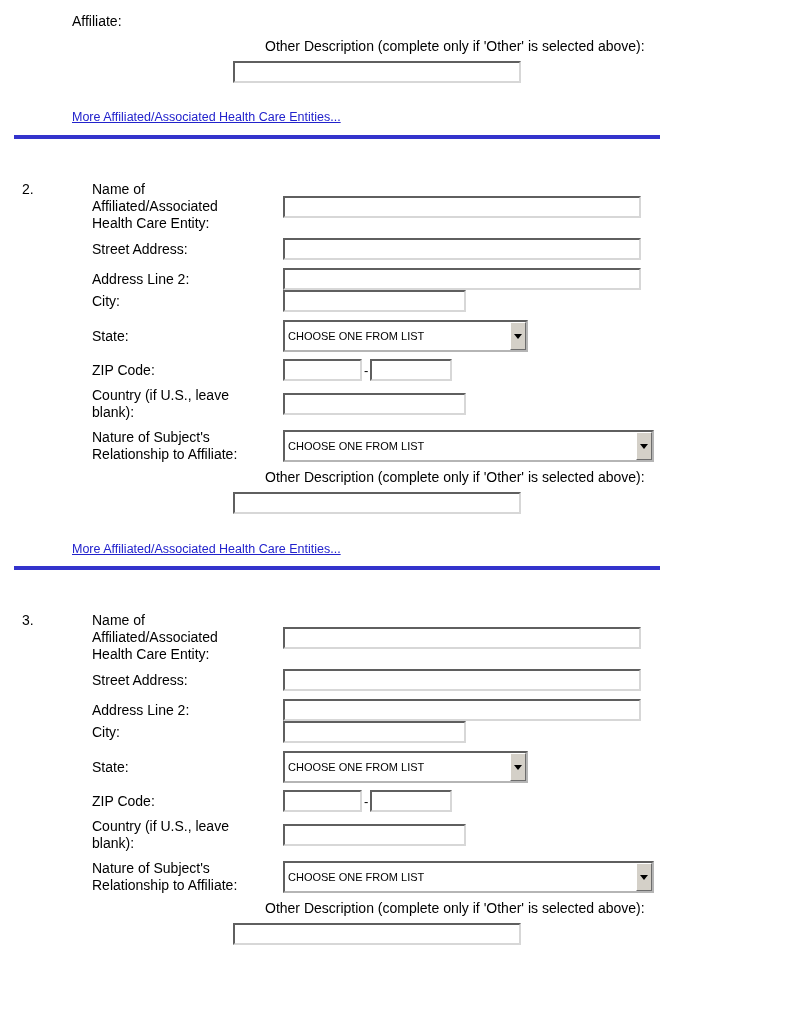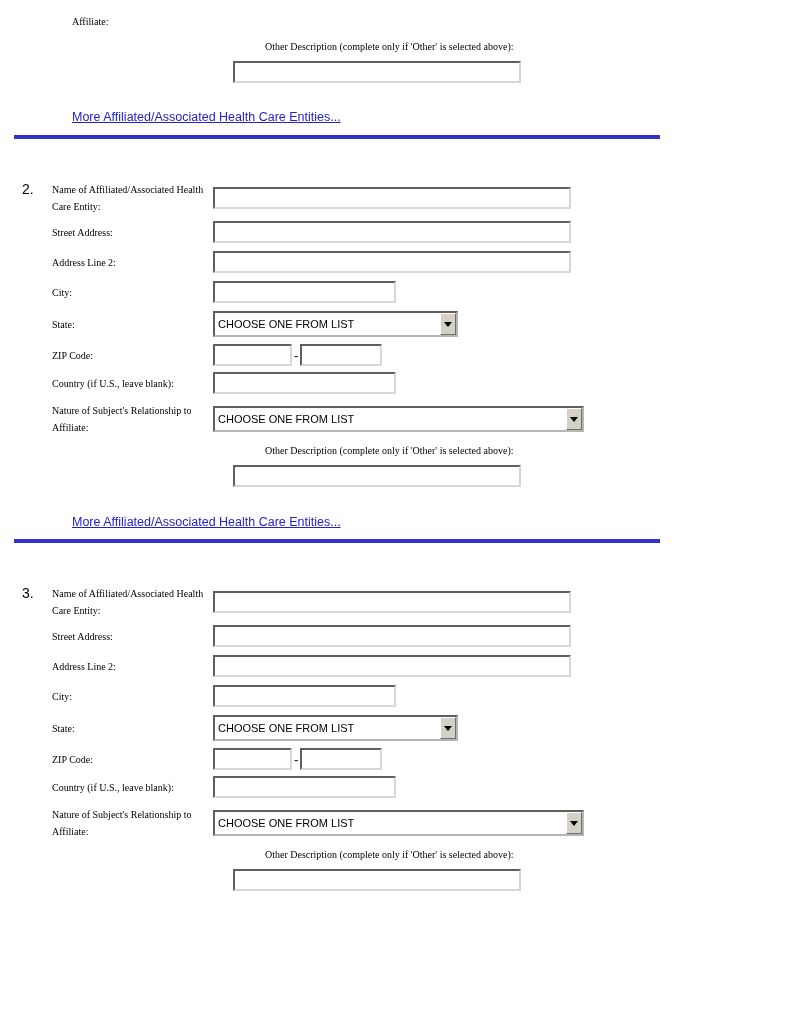--- a/index.html
+++ b/index.html
@@ -3,53 +3,53 @@
 <meta charset="utf-8">
 <style>
   * { margin:0; padding:0; box-sizing:border-box; }
   html,body { background:#ffffff; }
   body {
     width:803px; height:1031px; overflow:hidden;
     font-family:"Liberation Sans", sans-serif; color:#000;
   }
   .page { padding-top:13px; }
 
-  .lbl { font-size:10px; line-height:17px;font-family:Liberation Serif, serif; }
+  .lbl { font-size:14px; line-height:17px; }
 
   .tin {
     height:22px; background:#fff;
     border:2px solid; border-color:#5f5f5f #d7d7d7 #d7d7d7 #5f5f5f;
     font-family:"Liberation Sans", sans-serif; font-size:13px; padding:0 3px;
     outline:none;
   }
   .w358{width:358px} .w288{width:288px} .w183{width:183px}
   .w79{width:79px} .w82{width:82px} .w245{width:245px} .w371{width:371px}
 
   .sel {
-    height:26px; background:#fff; position:relative;
+    height:32px; background:#fff; position:relative;
     border:2px solid; border-color:#5f5f5f #b5b5b5 #b5b5b5 #5f5f5f;
     display:flex; align-items:center; cursor:default;
   }
   .sel-text { font-size:11px; padding-left:3px; white-space:nowrap; overflow:hidden; }
   .sel-arrow {
     position:absolute; right:0; top:0; bottom:0; width:16px;
     background:#d4d0c8; border:1px solid; border-color:#ffffff #6d6d6d #6d6d6d #ffffff;
     display:flex; align-items:center; justify-content:center;
   }
   .tri { width:0; height:0; border-left:4px solid transparent;
          border-right:4px solid transparent; border-top:5px solid #000; }
 
-  .row { display:flex; align-items:center; padding-left:52px; }
+  .row { display:flex; align-items:center; padding-left:92px;gap:30px; }
   .lblcol { width:161px; flex-shrink:0; }
   .fieldcol { display:flex; align-items:center; }
 
   .sec { position:relative; }
   .secnum { position:absolute; left:22px; top:0; font-size:14px; line-height:17px; }
 
-  .r-name{margin-bottom:6px} .r-street{margin-bottom:8px} .r-addr2{margin-bottom:8px}
+  .r-name{margin-bottom:6px} .r-street{margin-bottom:8px} .r-addr2{}
   .r-city{margin-bottom:8px} .r-state{margin-bottom:7px} .r-zip{margin-bottom:6px}
   .r-country{margin-bottom:8px} .r-nature{margin-bottom:6px}
 
   .dash { align-self:flex-end; margin:0 2px 3px 2px; font-size:13px; }
 
   .otherblock { margin-left:233px; }
   .olabel { width:390px; margin-bottom:6px;margin-left:32px; }
 
   .linkwrap { margin-top:25px; }
   .toplinkwrap { margin-top:24px; }

